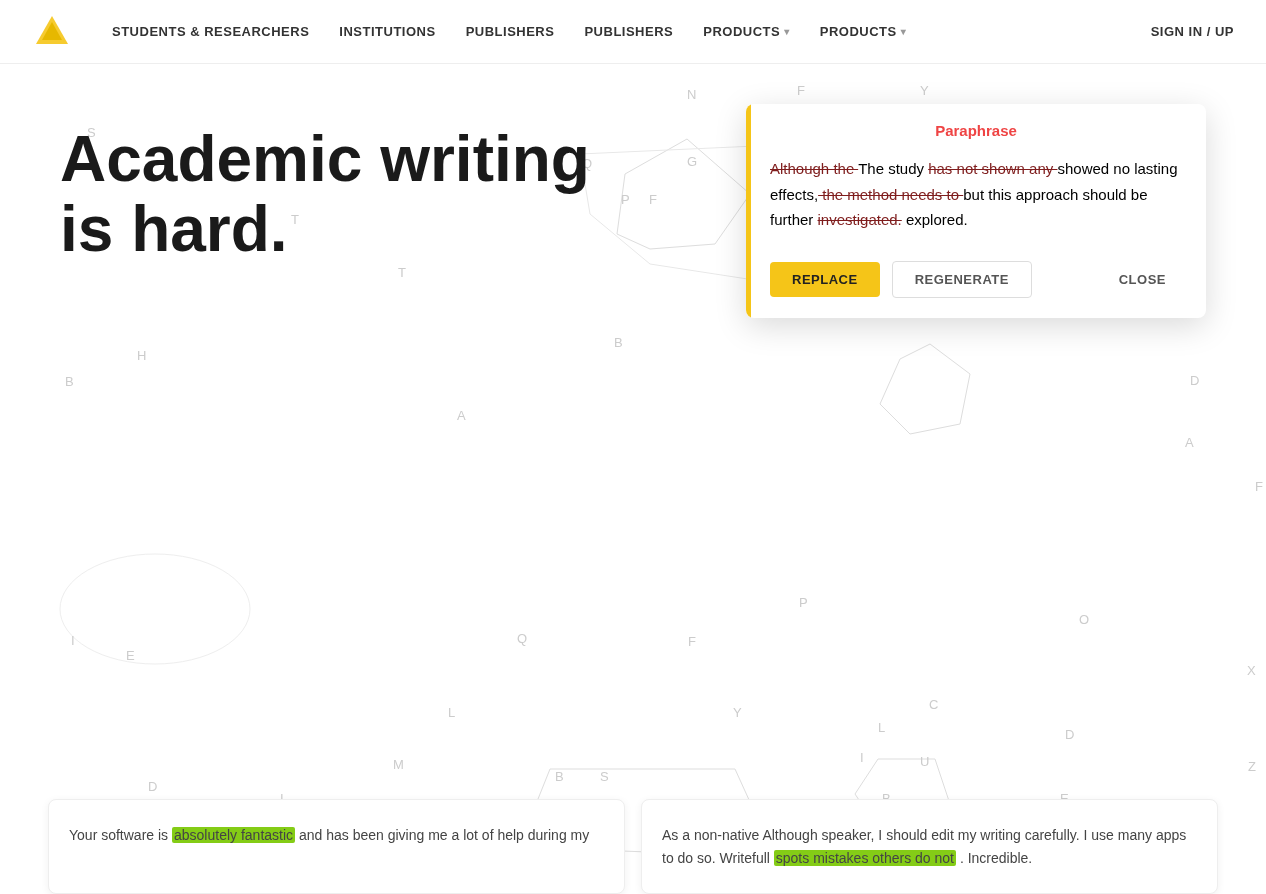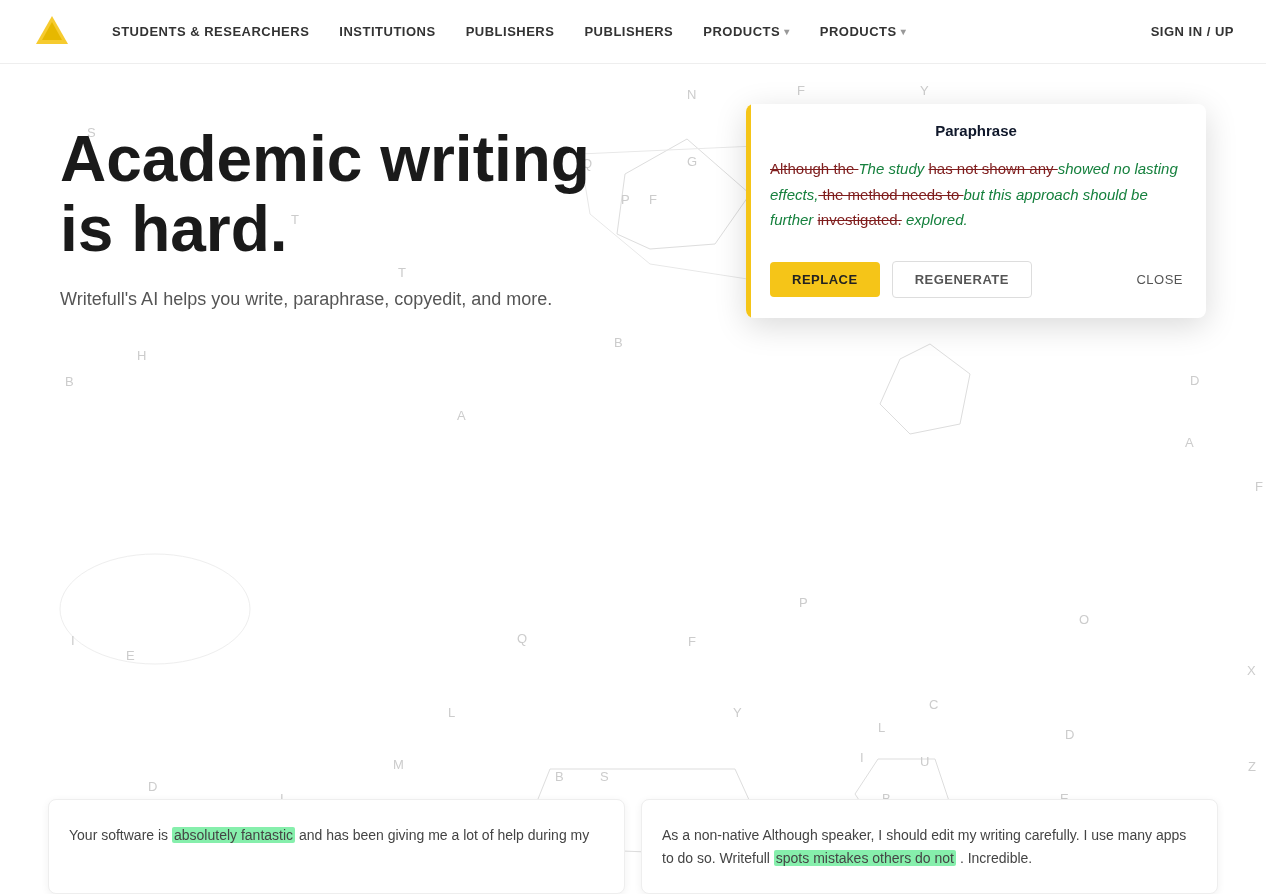--- a/index.html
+++ b/index.html
@@ -115,21 +115,21 @@
       z-index: 5;
       overflow: hidden;
     }
     .paraphrase-card-header {
       padding: 18px 24px 4px 24px;
       text-align: center;
     }
     .paraphrase-card-title {
       font-size: 15px;
       font-weight: 600;
-      color: #0f172a;
+      color: #ef4444;
     }
     .paraphrase-left-bar {
       position: absolute;
       left: 0;
       top: 0;
       bottom: 0;
       width: 5px;
       background: #f5c518;
       border-radius: 8px 0 0 8px;
     }
@@ -137,27 +137,26 @@
       padding: 12px 24px 16px 24px;
       font-size: 15px;
       line-height: 1.7;
       color: #666;
     }
     .text-strikethrough {
       text-decoration: line-through;
       color: #7f1d1d;
     }
     .text-normal {
-      color: #15803d;
-      font-style: italic;
+      color: #000000;
     }
     .paraphrase-card-actions {
       display: flex;
       align-items: center;
-      padding: 12px 7px 20px 24px;
+      padding: 12px 24px 20px 24px;
       gap: 12px;
     }
     .btn-replace {
       background: #f5c518;
       color: #222;
       border: none;
       padding: 10px 22px;
       font-size: 13px;
       font-weight: 700;
       border-radius: 4px;
@@ -174,21 +173,21 @@
       border-radius: 4px;
       cursor: pointer;
       letter-spacing: 0.5px;
     }
     .btn-close {
       background: transparent;
       color: #555;
       border: none;
       padding: 10px 16px;
       font-size: 13px;
-      font-weight: 400;
+      font-weight: 700;
       cursor: pointer;
       margin-left: auto;
       letter-spacing: 0.5px;
     }
 
     
     .testimonials {
       position: absolute;
       bottom: 0;
       left: 0;
@@ -204,21 +203,21 @@
       border: 1px solid #eee;
       border-radius: 8px;
       padding: 24px 20px;
       margin: 0 8px;
       font-size: 14px;
       color: #444;
       line-height: 1.6;
       box-shadow: 0 2px 8px rgba(0,0,0,0.06);
     }
     .highlight-blue {
-      background: #86efac;
+      background: #84cc16;
       border-radius: 2px;
       padding: 0 2px;
     }
 
     
     .bg-svg {
       position: absolute;
       top: 0; left: 0;
       width: 100%;
       height: 100%;
@@ -311,21 +310,20 @@
       <span class="bg-letter" style="left: 920px; top: 690px;">U</span>
       <span class="bg-letter" style="left: 148px; top: 715px;">D</span>
       <span class="bg-letter" style="left: 280px; top: 727px;">I</span>
       <span class="bg-letter" style="left: 882px; top: 727px;">B</span>
       <span class="bg-letter" style="left: 1060px; top: 727px;">E</span>
       <span class="bg-letter" style="left: 1248px; top: 695px;">Z</span>
     </div>
 
   <div class="hero-content">
     <h1 class="hero-title">Academic writing is hard.</h1>
-    <p class="hero-subtitle">Writefull's AI helps you write, paraphrase, copyedit, and more.</p>
   </div>
 
   <div class="paraphrase-card">
     <div class="paraphrase-left-bar"></div>
     <div class="paraphrase-card-header">
       <span class="paraphrase-card-title">Paraphrase</span>
     </div>
     <div class="paraphrase-card-body">
       <span class="text-strikethrough">Although the </span><span class="text-normal">The study </span><span class="text-strikethrough">has not shown any </span><span class="text-normal">showed no lasting effects,</span><span class="text-strikethrough"> the method needs to </span><span class="text-normal"> but this approach should be further </span><span class="text-strikethrough">investigated.</span><span class="text-normal"> explored.</span>
     </div>

